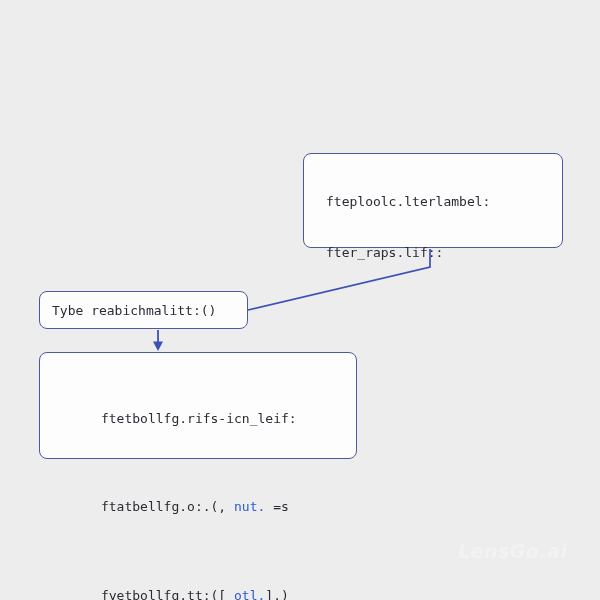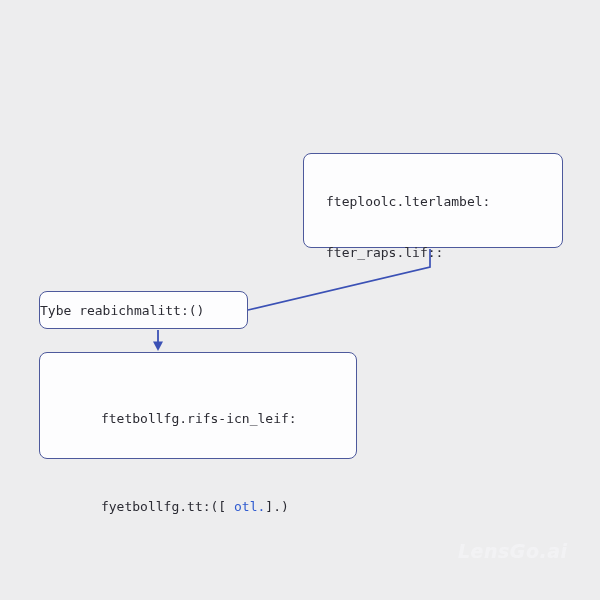--- a/index.html
+++ b/index.html
@@ -32,21 +32,21 @@
     white-space:pre;
   }
   .top-box{
     left:303px;top:153px;width:260px;height:95px;
     padding:7px 0 0 22px;
   }
   .top-box .code-line{line-height:21px;}
   .type-box{
     left:39px;top:291px;width:209px;height:38px;
     display:flex;align-items:center;
-    padding-left:0;
+    padding-left:12px;
   }
   .bottom-box{
     left:39px;top:352px;width:318px;height:107px;
     padding:6px 4px 0 14px;
   }
   .bottom-box .code-line{line-height:19.5px;}
   .accent{color:var(--accent);}
   .overlay{
     position:absolute;left:0;top:0;width:600px;height:600px;
     pointer-events:none;
@@ -81,20 +81,23 @@
 
   <div class="box type-box code">
     <span>Tybe reabichmalitt:()</span>
   </div>
 
   <div class="box bottom-box code">
     <div class="code-line">
       <span>ftetbollfg.rifs-icn_leif:</span>
     </div>
     <div class="code-line">
+      <span>ftatbellfg.o:.(, </span><span class="accent">nut.</span><span> =s</span>
+    </div>
+    <div class="code-line">
       <span>fyetbollfg.tt:([ </span><span class="accent">otl.</span><span>].)</span>
     </div>
     
     
   </div>
 
   <div class="watermark">LensGo.ai</div>
 
 </div>
 

